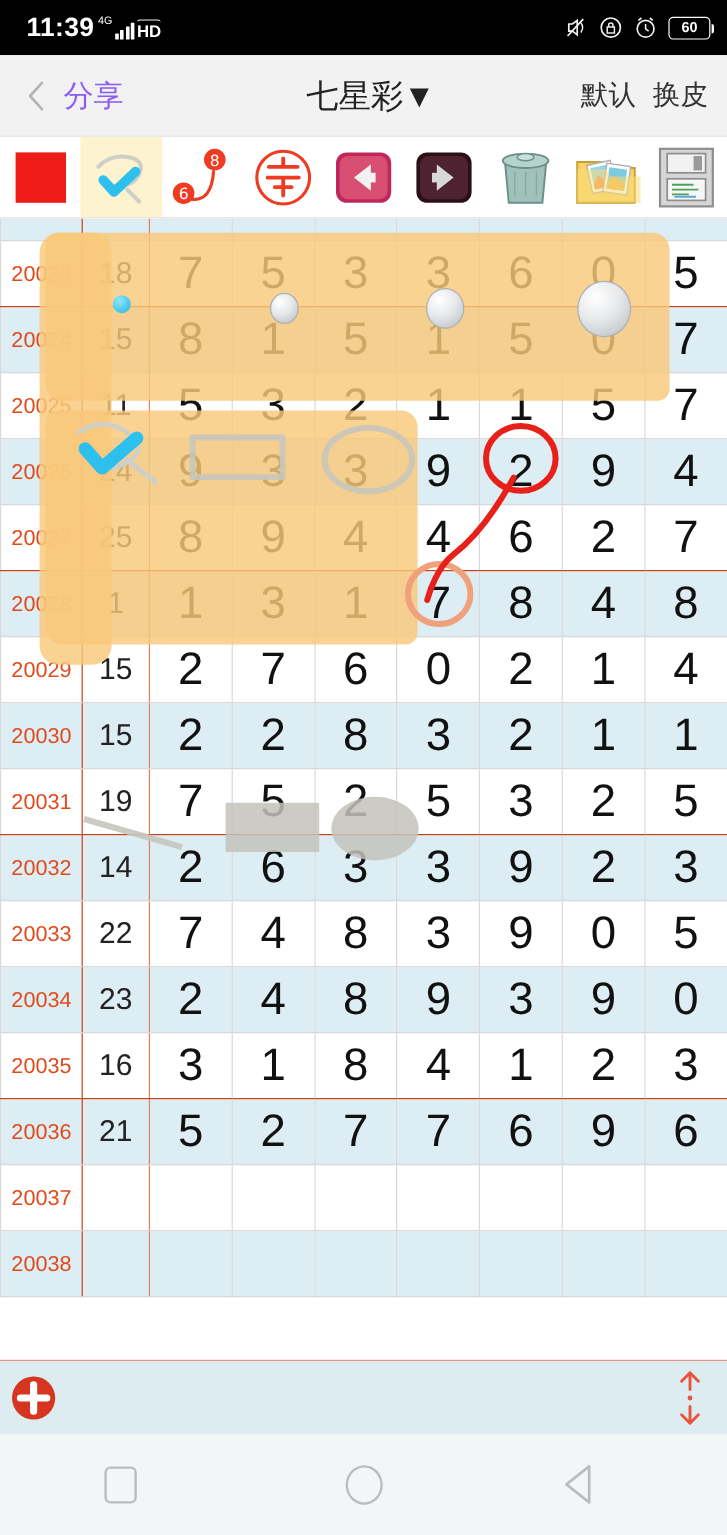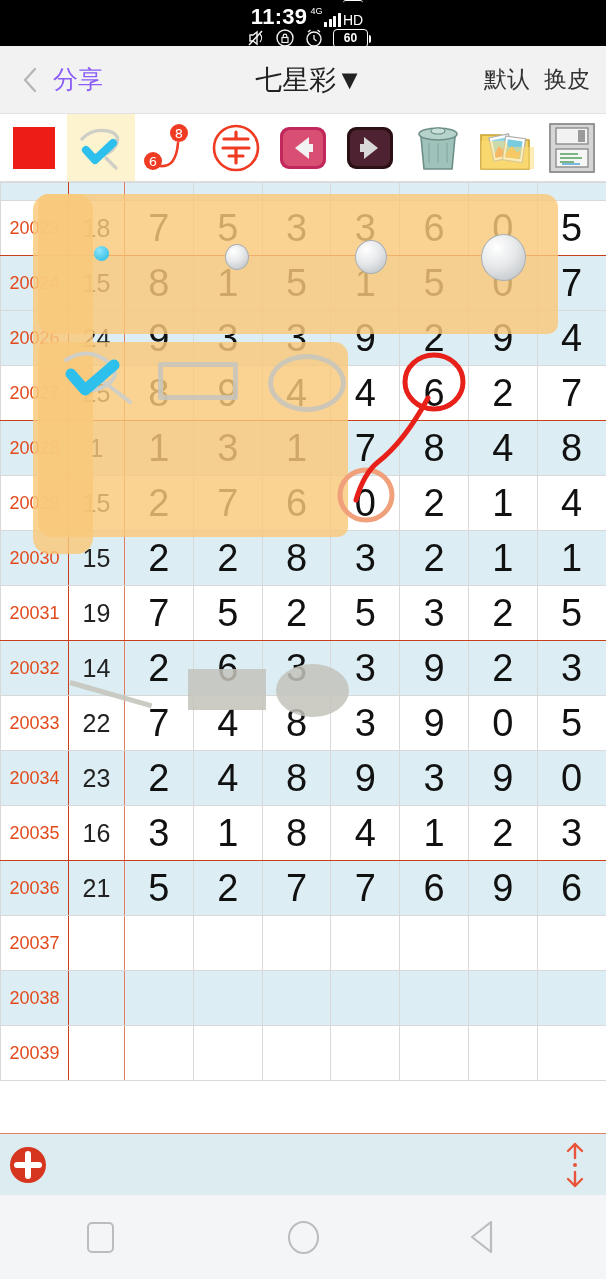--- a/index.html
+++ b/index.html
@@ -8,32 +8,31 @@
     font-family: "Liberation Sans", "DejaVu Sans", sans-serif;
     background: #ffffff;
     overflow: hidden;
   }
 
   
   .statusbar {
     height: 46px; background: #000; color: #fff;
     display: flex; align-items: center; justify-content: space-between;
     padding: 0 14px 0 22px;
-    flex-direction: column;
   }
   .sb-left { display: flex; align-items: flex-end; gap: 3px; }
   .sb-time { font-size: 22px; font-weight: 600; letter-spacing: 0.3px; line-height: 1; }
   .sb-netgrp { display: flex; align-items: flex-end; gap: 2px; position: relative; }
   .sb-4g { font-size: 9px; line-height: 1; margin-bottom: 12px; }
   .sb-bars { display: flex; align-items: flex-end; gap: 1.5px; height: 15px; margin-bottom: 1px; }
   .sb-bars i { width: 3px; background: #fff; display: block; border-radius: .5px; }
   .sb-bars i:nth-child(1){height:5px}.sb-bars i:nth-child(2){height:8px}
   .sb-bars i:nth-child(3){height:11px}.sb-bars i:nth-child(4){height:14px}
-  .sb-hd { font-size: 14px; font-weight: 400; line-height: 1; margin-bottom: 1px;
-           border-top: 1.5px solid #fff; border-radius: 3px 3px 0 0; padding-top: 12px;}
+  .sb-hd { font-size: 14px; font-weight: 700; line-height: 1; margin-bottom: 1px;
+           border-top: 1.5px solid #fff; border-radius: 3px 3px 0 0; padding-top: 2px;}
   .sb-right { display: flex; align-items: center; gap: 9px; }
   .sb-ic { width: 20px; height: 20px; position: relative; opacity: .95; }
   .sb-ic svg { display: block; }
   .sb-batt {
     border: 1.6px solid #fff; border-radius: 4px; width: 35px; height: 19px;
     display: flex; align-items: center; justify-content: center;
     font-size: 12px; font-weight: 700; position: relative;
   }
   .sb-batt::after { content:""; position:absolute; right:-4px; top:5px; width:2.5px; height:8px;
                     background:#fff; border-radius: 0 2px 2px 0;}
@@ -318,20 +317,31 @@
         <td class="sumcell">15</td>
         <td>8</td>
         <td>1</td>
         <td>5</td>
         <td>1</td>
         <td class="sep">5</td>
         <td>0</td>
         <td>7</td>
       </tr>
 
+      <tr>
+        <td>20025</td>
+        <td class="sumcell">11</td>
+        <td>5</td>
+        <td>3</td>
+        <td>2</td>
+        <td>1</td>
+        <td class="sep">1</td>
+        <td>5</td>
+        <td>7</td>
+      </tr>
 
       <tr class="alt">
         <td>20026</td>
         <td class="sumcell">24</td>
         <td>9</td>
         <td>3</td>
         <td>3</td>
         <td>9</td>
         <td class="sep">2</td>
         <td>9</td>
@@ -475,31 +485,20 @@
         <td class="sumcell"></td>
         <td></td>
         <td></td>
         <td></td>
         <td></td>
         <td class="sep"></td>
         <td></td>
         <td></td>
       </tr>
 
-      <tr>
-        <td>20039</td>
-        <td class="sumcell"></td>
-        <td></td>
-        <td></td>
-        <td></td>
-        <td></td>
-        <td class="sep"></td>
-        <td></td>
-        <td></td>
-      </tr>
     </tbody>
   </table>
 
   <div class="anno">
 
     <div class="hl" style="left:38px; top:12px; width:520px; height:140px;"></div>
     <div class="hl" style="left:33px; top:12px; width:60px; height:360px; border-radius:16px;"></div>
     <div class="hl" style="left:38px; top:160px; width:310px; height:195px;"></div>
 
     <div class="cyan-dot" style="left:94px; top:64px;"></div>

